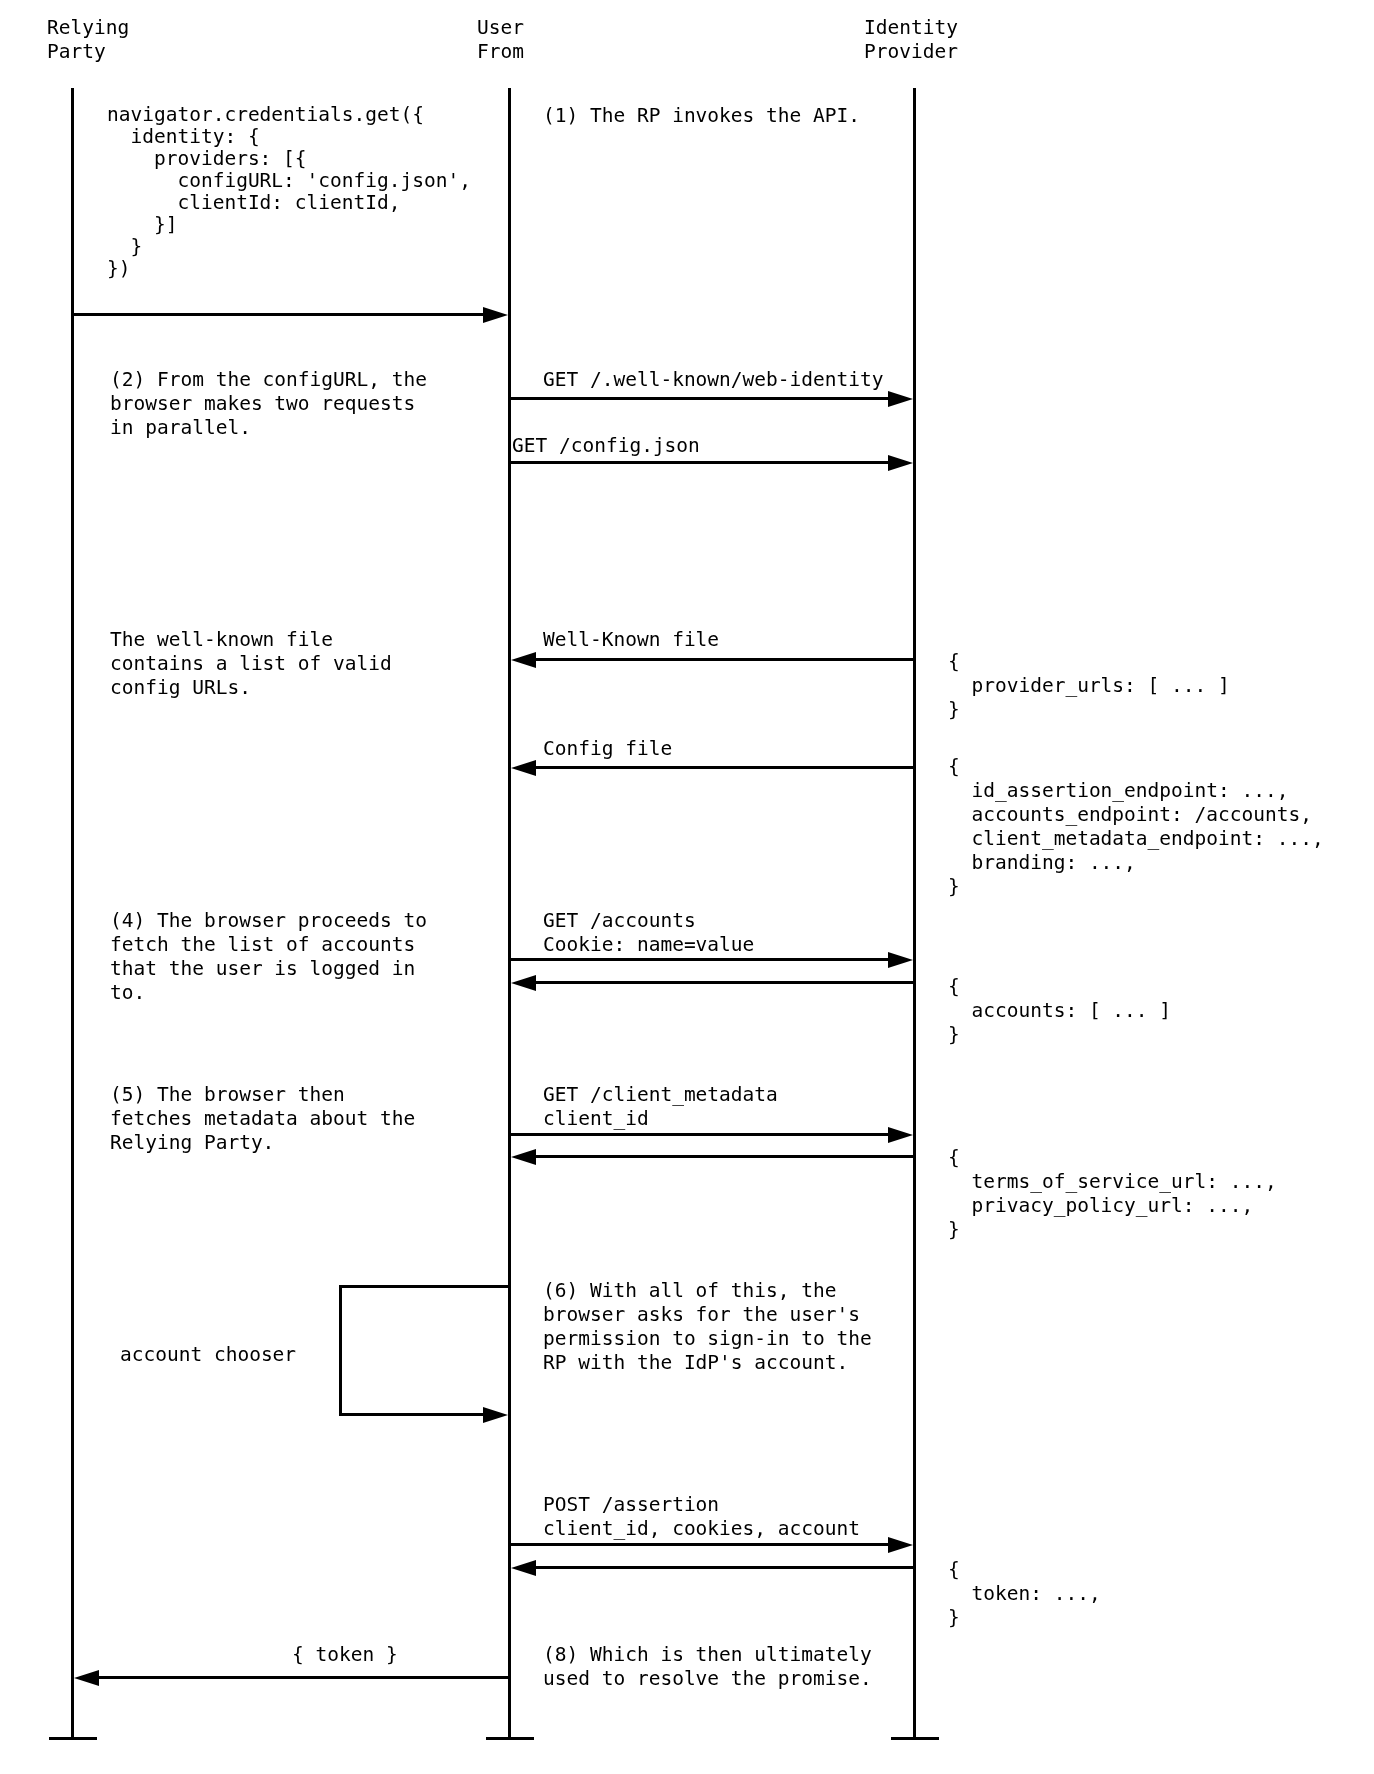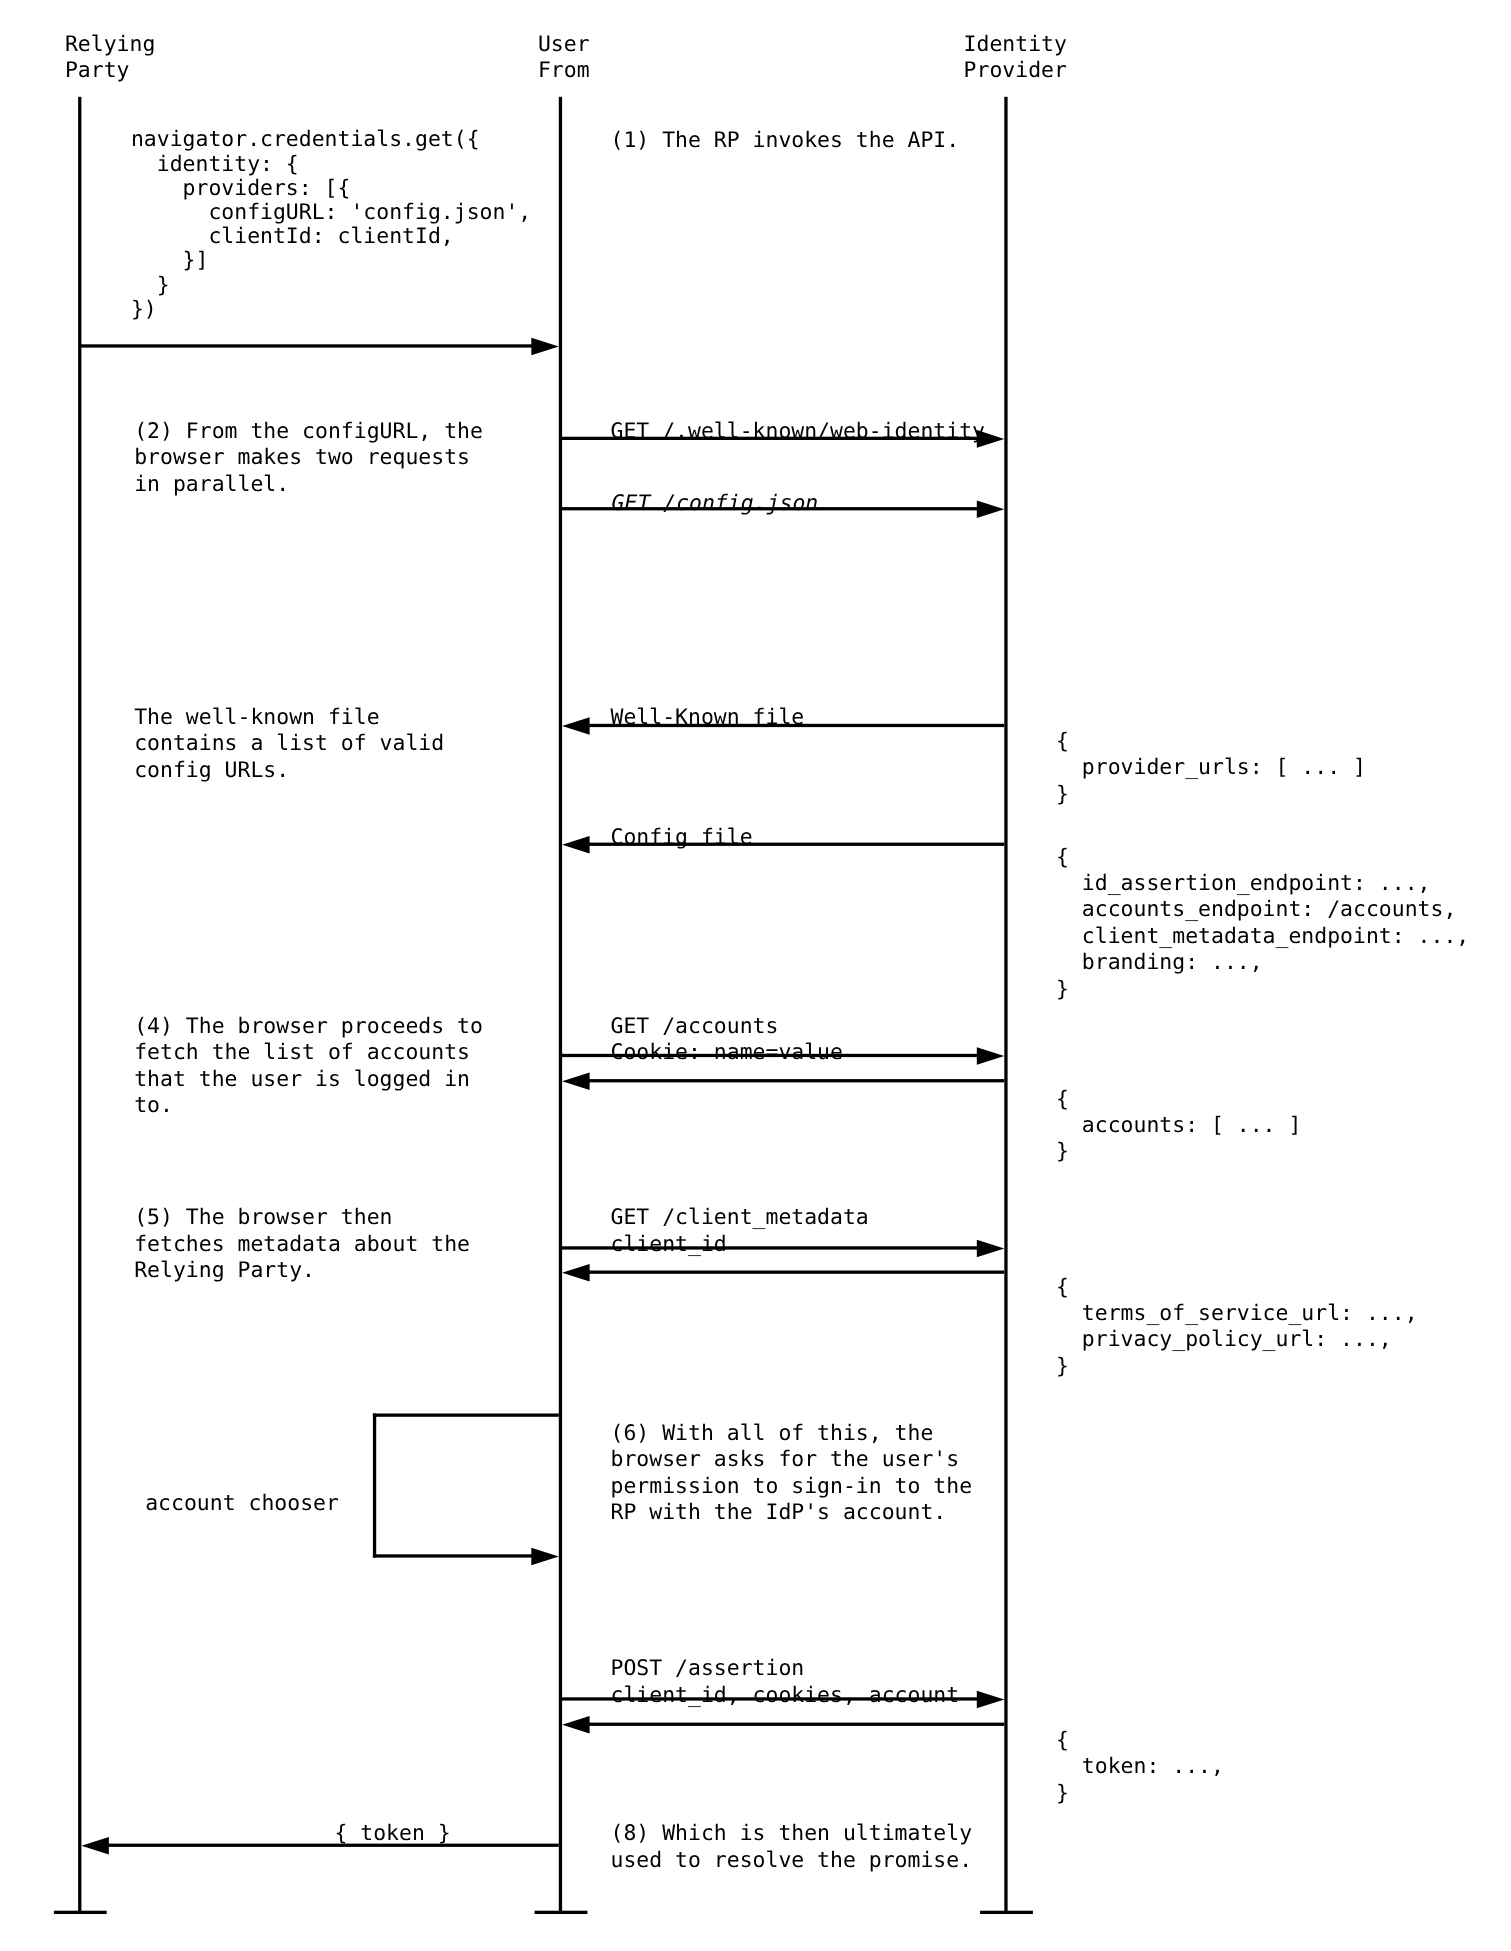--- a/index.html
+++ b/index.html
@@ -1,18 +1,18 @@
 <!DOCTYPE html>
 <html><head>
 <meta charset="utf-8">
 <style>
   html,body{margin:0;padding:0;background:#ffffff;}
   .canvas{position:relative;width:1374px;height:1774px;background:#ffffff;overflow:hidden;
           font-family:"DejaVu Sans Mono",monospace;}
-  .txt{position:absolute;margin:12px;font:19.5px/24px "DejaVu Sans Mono",monospace;color:#000;white-space:pre;}
+  .txt{position:absolute;margin:0;font:19.5px/24px "DejaVu Sans Mono",monospace;color:#000;white-space:pre;}
   .vline{position:absolute;width:3px;background:#000;}
   .hline{position:absolute;height:3px;background:#000;}
   .shaft{position:absolute;height:3px;background:#000;}
   .ahr{position:absolute;width:0;height:0;border-top:8px solid transparent;border-bottom:8px solid transparent;border-left:25px solid #000;}
   .ahl{position:absolute;width:0;height:0;border-top:8px solid transparent;border-bottom:8px solid transparent;border-right:25px solid #000;}
 
   
   #p-rp{left:47px;top:16px;}
   #p-ua{left:477px;top:16px;}
   #p-idp{left:864px;top:16px;}
@@ -33,21 +33,21 @@
   #n-cfg{left:110px;top:737px;}
   #s4{left:110px;top:909px;}
   #s5{left:110px;top:1083px;}
   #n-chooser{left:120px;top:1343px;}
   #s7{left:110px;top:1493px;}
   #n-token{left:292px;top:1643px;}
 
   
   #s1{left:543px;top:104px;}
   #m-wk{left:543px;top:368px;text-align:center;}
-  #m-cfg{left:544px;top:434px;font-style:italic;}
+  #m-cfg{left:512px;top:434px;}
   #m-wkfile{left:543px;top:628px;}
   #m-cfgfile{left:543px;top:737px;}
   #m-acc{left:543px;top:909px;}
   #m-cm{left:543px;top:1083px;}
   #s6{left:543px;top:1279px;}
   #m-post{left:543px;top:1493px;}
   #s8{left:543px;top:1643px;}
 
   
   #pl-wk{left:948px;top:650px;}

